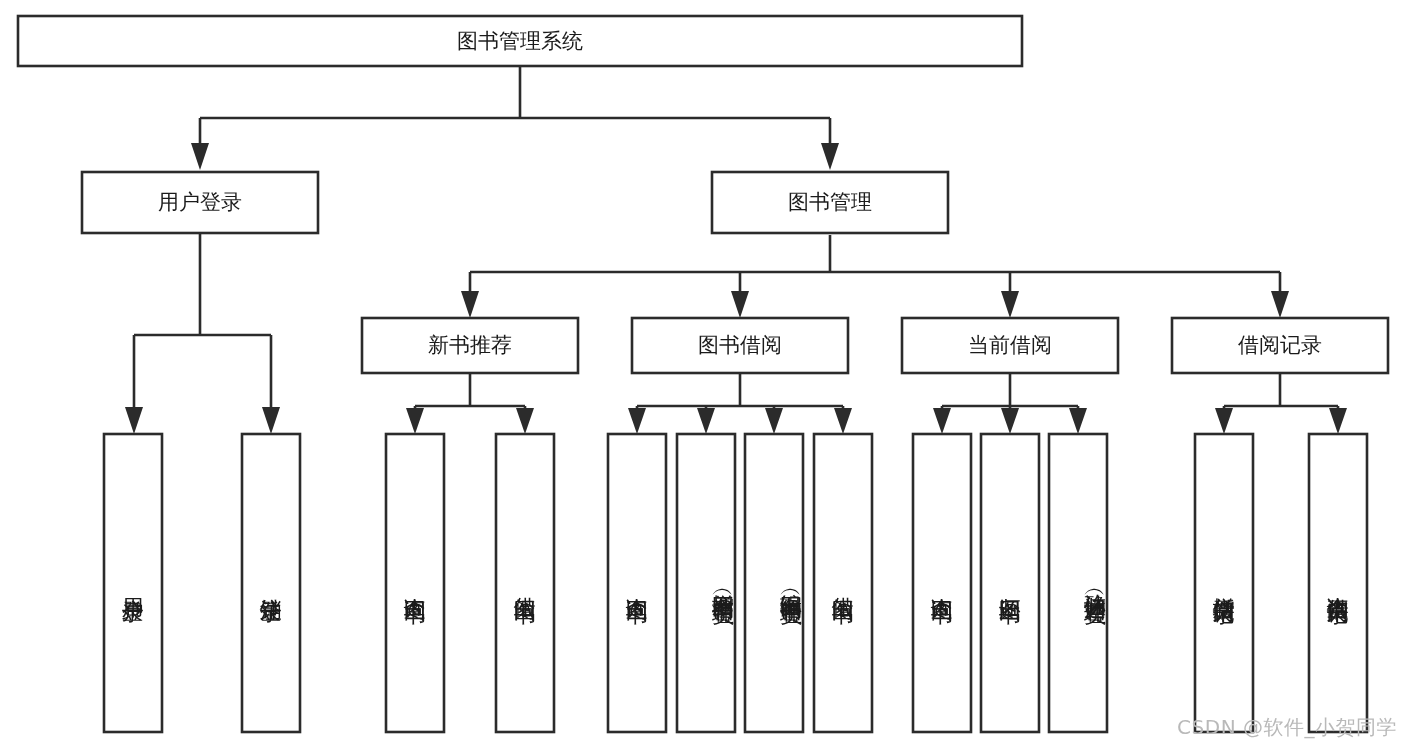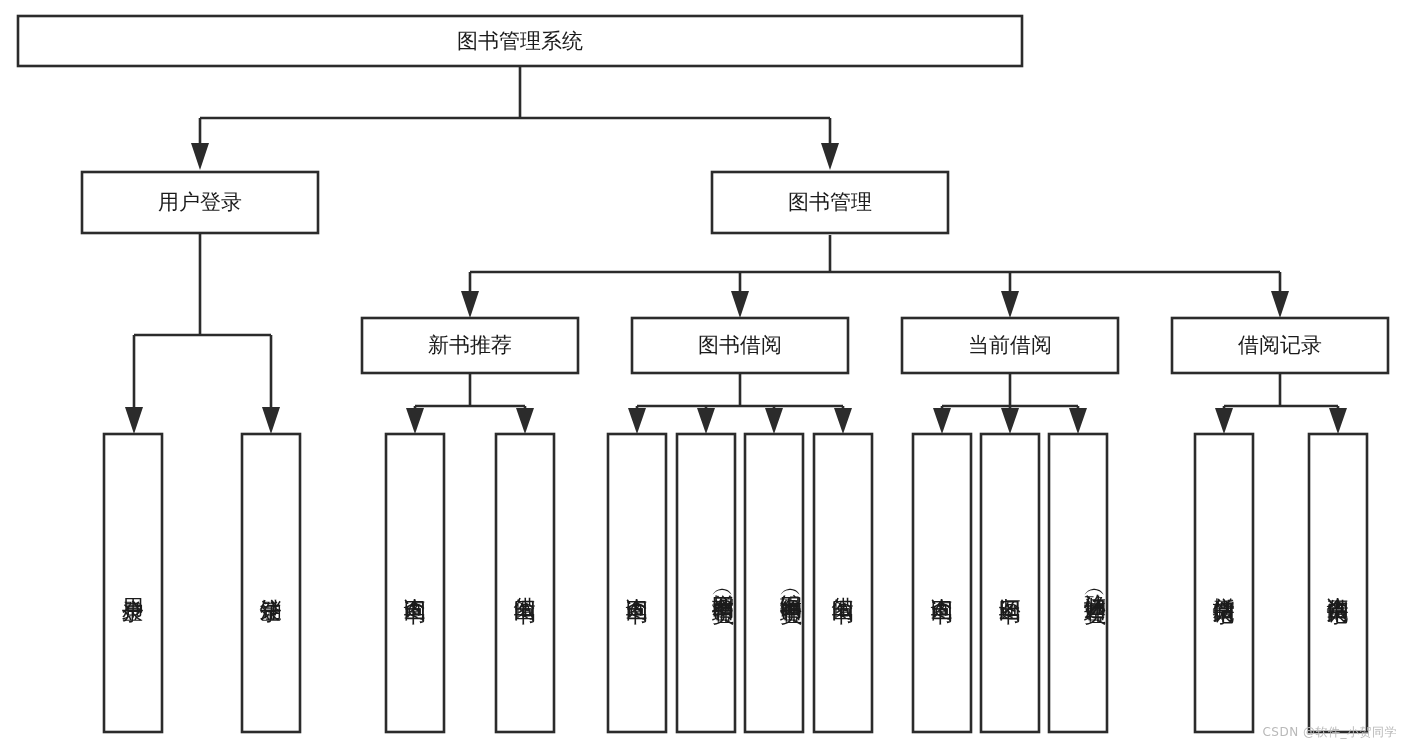--- a/index.html
+++ b/index.html
@@ -61,21 +61,21 @@
     color: #1b1b1b;
     letter-spacing: 1.5px;
     white-space: nowrap;
     pointer-events: none;
   }
   .watermark {
     position: absolute;
     right: 8px;
     bottom: 6px;
     font-family: "DejaVu Sans", "Liberation Sans", sans-serif;
-    font-size: 12px;
+    font-size: 20px;
     color: #b9b9b9;
     letter-spacing: 0.5px;
     white-space: nowrap;
   }
 </style>
 </head>
 <body>
 
 <div id="diagram-root">
 

